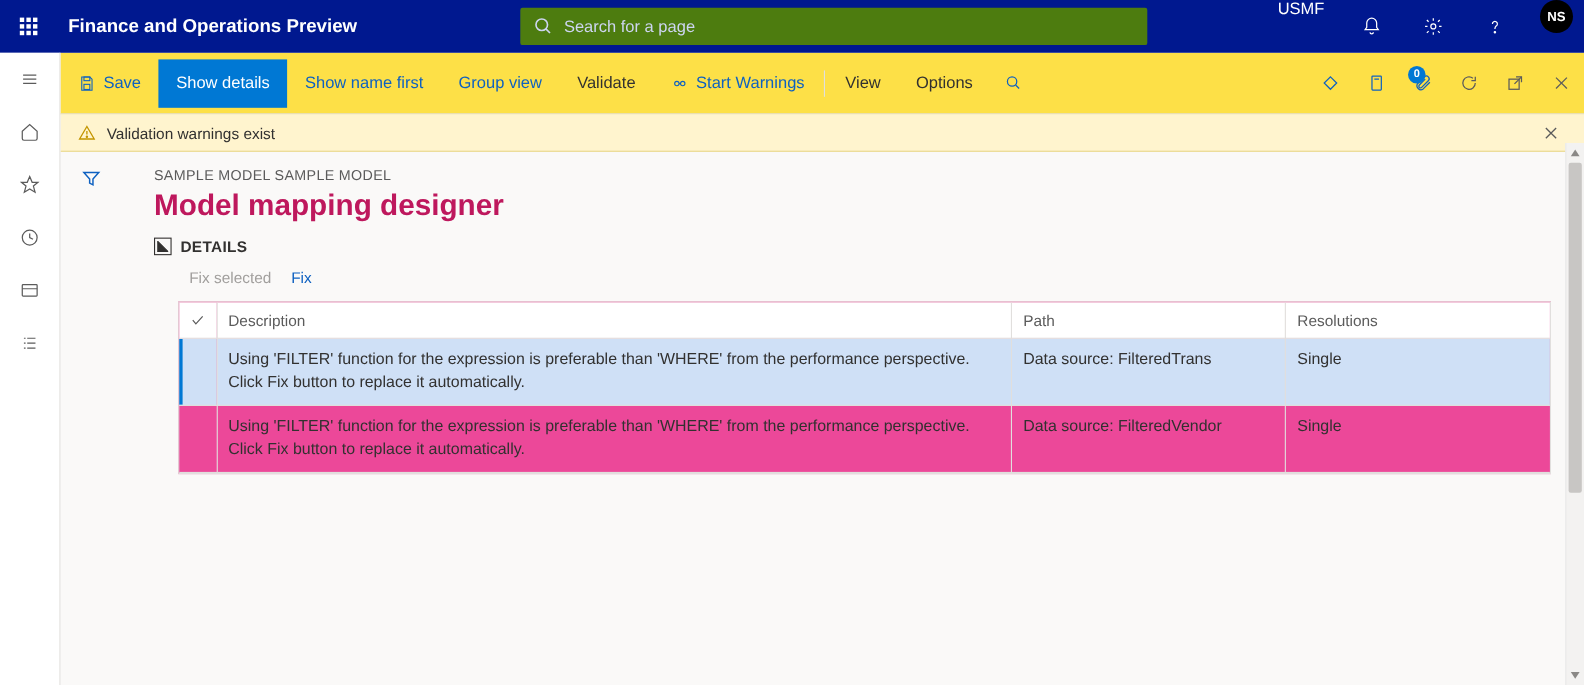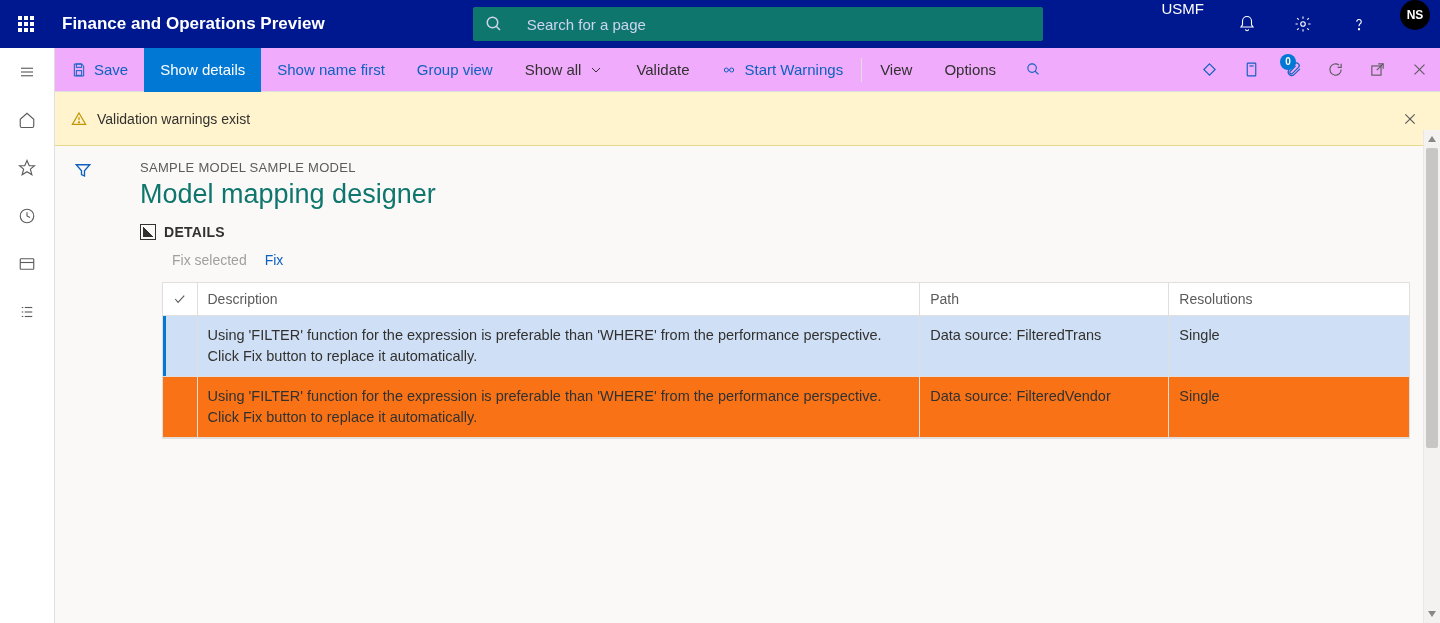--- a/index.html
+++ b/index.html
@@ -9,21 +9,21 @@
     .topnav {
       height: 48px; background: #00188f; color: #fff; display: flex; align-items: center;
       padding: 0 10px; gap: 14px;
     }
     .topnav .waffle { width: 32px; height: 48px; display:flex; align-items:center; justify-content:center; cursor:pointer; }
     .waffle-grid { width:16px; height:16px; display:grid; grid-template: repeat(3,4px)/repeat(3,4px); gap:2px;}
     .waffle-grid span{ background:#fff; width:4px; height:4px;}
     .topnav .app-title { font-size: 17px; font-weight:600; margin-left: 6px; }
     .topnav .spacer-left { width: 120px; }
     .searchbox {
-      flex: 0 0 570px; height: 34px; background: #0f766e; border-radius: 2px; display:flex; align-items:center; padding:0 12px; gap:24px; color:#cdd5f0;
+      flex: 0 0 570px; height: 34px; background: #4d7c0f; border-radius: 2px; display:flex; align-items:center; padding:0 12px; gap:10px; color:#cdd5f0;
     }
     .searchbox svg { width:18px; height:18px; fill:none; stroke:#cdd5f0; stroke-width:2;}
     .searchbox input { background:transparent; border:none; outline:none; color:#fff; font-size:15px; flex:1;}
     .searchbox input::placeholder{ color:#cdd5f0;}
     .topnav .flex-grow { flex: 1; }
     .topnav .right-items { display:flex; align-items:flex-start; gap: 14px; }
     .topnav .company { font-size:15px; font-weight:400; margin-right:8px;}
     .icon-btn-top { width:42px; height:48px; display:flex; align-items:center; justify-content:center; cursor:pointer;}
     .icon-btn-top svg { width:18px; height:18px; fill:none; stroke:#fff; stroke-width:1.5;}
     .avatar { width:30px; height:30px; border-radius:50%; background:#000000; color:#fff; display:flex; align-items:center; justify-content:center; font-size:12px; font-weight:600; margin-left:6px; }
@@ -33,75 +33,75 @@
     .leftrail {
       width: 55px; background:#fff; border-right:1px solid #e1dfdd; display:flex; flex-direction:column; align-items:center;
     }
     .rail-btn { width:55px; height:48px; display:flex; align-items:center; justify-content:center; cursor:pointer;}
     .rail-btn svg { width:18px; height:18px; fill:none; stroke:#5b5b5b; stroke-width:1.5;}
 
     .content-area { flex:1; display:flex; flex-direction:column; position:relative; overflow:hidden;}
 
     
     .actionbar {
-      height:44px; background:#f0abfc; border-bottom:1px solid #e1dfdd; display:flex; align-items:center;
+      height:56px; background:#fde047; border-bottom:1px solid #e1dfdd; display:flex; align-items:center;
     }
     .ab-btn{
       height:44px; padding:0 16px; display:flex; align-items:center; gap:7px; cursor:pointer; font-size:15px; color:#323130;
     }
     .ab-btn.link{ color:#0e61c1;}
     .ab-btn.primary{ background:#0078d4; color:#fff;}
     .ab-btn svg{ width:16px; height:16px; fill:none; stroke:currentColor; stroke-width:1.5;}
     .ab-sep{ width:1px; height:24px; background:#e1dfdd; margin:0 2px;}
     .ab-flex{ flex:1;}
     .ab-icon{ width:42px; height:44px; display:flex; align-items:center; justify-content:center; color:#0e61c1; cursor:pointer;}
     .ab-icon svg{ width:17px; height:17px; fill:none; stroke:currentColor; stroke-width:1.6;}
     .ab-icon.gray{ color:#5b5b5b;}
     .badge-wrap{ position:relative;}
     .badge{
       position:absolute; top:6px; left:8px; min-width:16px; height:16px; border-radius:8px; background:#0078d4; color:#fff; font-size:10px; font-weight:600; display:flex; align-items:center; justify-content:center; padding:0 4px;
     }
 
     
     .banner{
-      height:54px; background:#fff4ce; border-bottom:1px solid #e8d88c; display:flex; align-items:center; padding:0 16px; gap:10px; font-size:14px; color:#323130;
+      height:34px; background:#fff4ce; border-bottom:1px solid #e8d88c; display:flex; align-items:center; padding:0 16px; gap:10px; font-size:14px; color:#323130;
     }
     .banner svg{ width:16px; height:16px; fill:none; stroke:#c39500; stroke-width:1.8;}
     .banner .bflex{flex:1;}
     .banner .bclose{ width:28px; height:28px; display:flex; align-items:center; justify-content:center; cursor:pointer;}
     .banner .bclose svg{ stroke:#5b5b5b;}
 
     
     .main-scroll{ flex:1; display:flex; overflow:hidden;}
     .main-nav-col{
       width:55px; display:flex; flex-direction:column; align-items:center;
     }
     .filter-btn{ width:55px; height:48px; display:flex; align-items:center; justify-content:center; color:#0e61c1; cursor:pointer;}
     .filter-btn svg{ width:18px; height:18px; fill:none; stroke:currentColor; stroke-width:1.8;}
 
     .page{ flex:1; padding: 14px 30px 30px 30px; overflow:auto;}
     .breadcrumb{ font-size:13px; color:#5b5b5b; letter-spacing:0.3px; text-transform:uppercase;}
-    .page-title{ font-size:27px; font-weight:400; margin-top:4px; margin-bottom:14px; color:#0f766e;}
+    .page-title{ font-size:27px; font-weight:700; margin-top:4px; margin-bottom:14px; color:#be185d;}
 
     .section-head{ display:flex; align-items:center; gap:8px; margin-bottom:12px;}
     .section-toggle{
       width:16px; height:16px; border:1px solid #323130; display:flex; align-items:center; justify-content:center; cursor:pointer;
     }
     .section-toggle svg{ width:10px; height:10px; fill:#323130; stroke:#323130;}
     .section-label{ font-size:14px; font-weight:700; letter-spacing:0.3px;}
 
     .tabs{ display:flex; gap:28px; margin: 10px 0 14px 22px;}
     .tab{ font-size:15px; padding:6px 0; color:#5b5b5b; cursor:pointer; border-bottom:2px solid transparent;}
     .tab.active{ color:#1b1a19; font-weight:400; border-bottom-color:#0078d4;}
 
     .subactions{ display:flex; gap:18px; margin: 6px 0 14px 32px; font-size:14px;}
     .subactions .disabled{ color:#a19f9d;}
     .subactions .linkbtn{ color:#0e61c1; cursor:pointer;}
 
-    .grid-wrap{ margin-left:22px; border:1px solid #e1dfdd; background:#f97316;}
+    .grid-wrap{ margin-left:22px; border:1px solid #e1dfdd; background:#ec4899;}
     table.grid{ width:100%; border-collapse:collapse; table-layout:fixed;}
     .grid th{
       text-align:left; font-weight:400; font-size:14px; color:#5b5b5b; padding:8px 10px; border-right:1px solid #e1dfdd; border-bottom:1px solid #e1dfdd; background:#fff;
     }
     .grid th:last-child{ border-right:none;}
     .col-check{ width:34px;}
     .col-desc{ width:58%;}
     .col-path{ width:20%;}
     .col-res{}
     .grid td{
@@ -227,26 +227,20 @@
         <span>Save</span>
       </div>
       <div class="ab-btn primary">
         <span>Show details</span>
       </div>
       <div class="ab-btn link">
         <span>Show name first</span>
       </div>
       <div class="ab-btn link">
         <span>Group view</span>
-      </div>
-      <div class="ab-btn">
-        <span>Show all</span>
-        <svg viewBox="0 0 24 24">
-            <polyline points="6 9 12 15 18 9"></polyline>
-          </svg>
       </div>
       <div class="ab-btn">
         <span>Validate</span>
       </div>
       <div class="ab-btn link">
         <svg viewBox="0 0 24 24">
             <circle cx="8" cy="12" r="3"></circle>
             <circle cx="16" cy="12" r="3"></circle>
             <path d="M11 12h2"></path>
           </svg>

